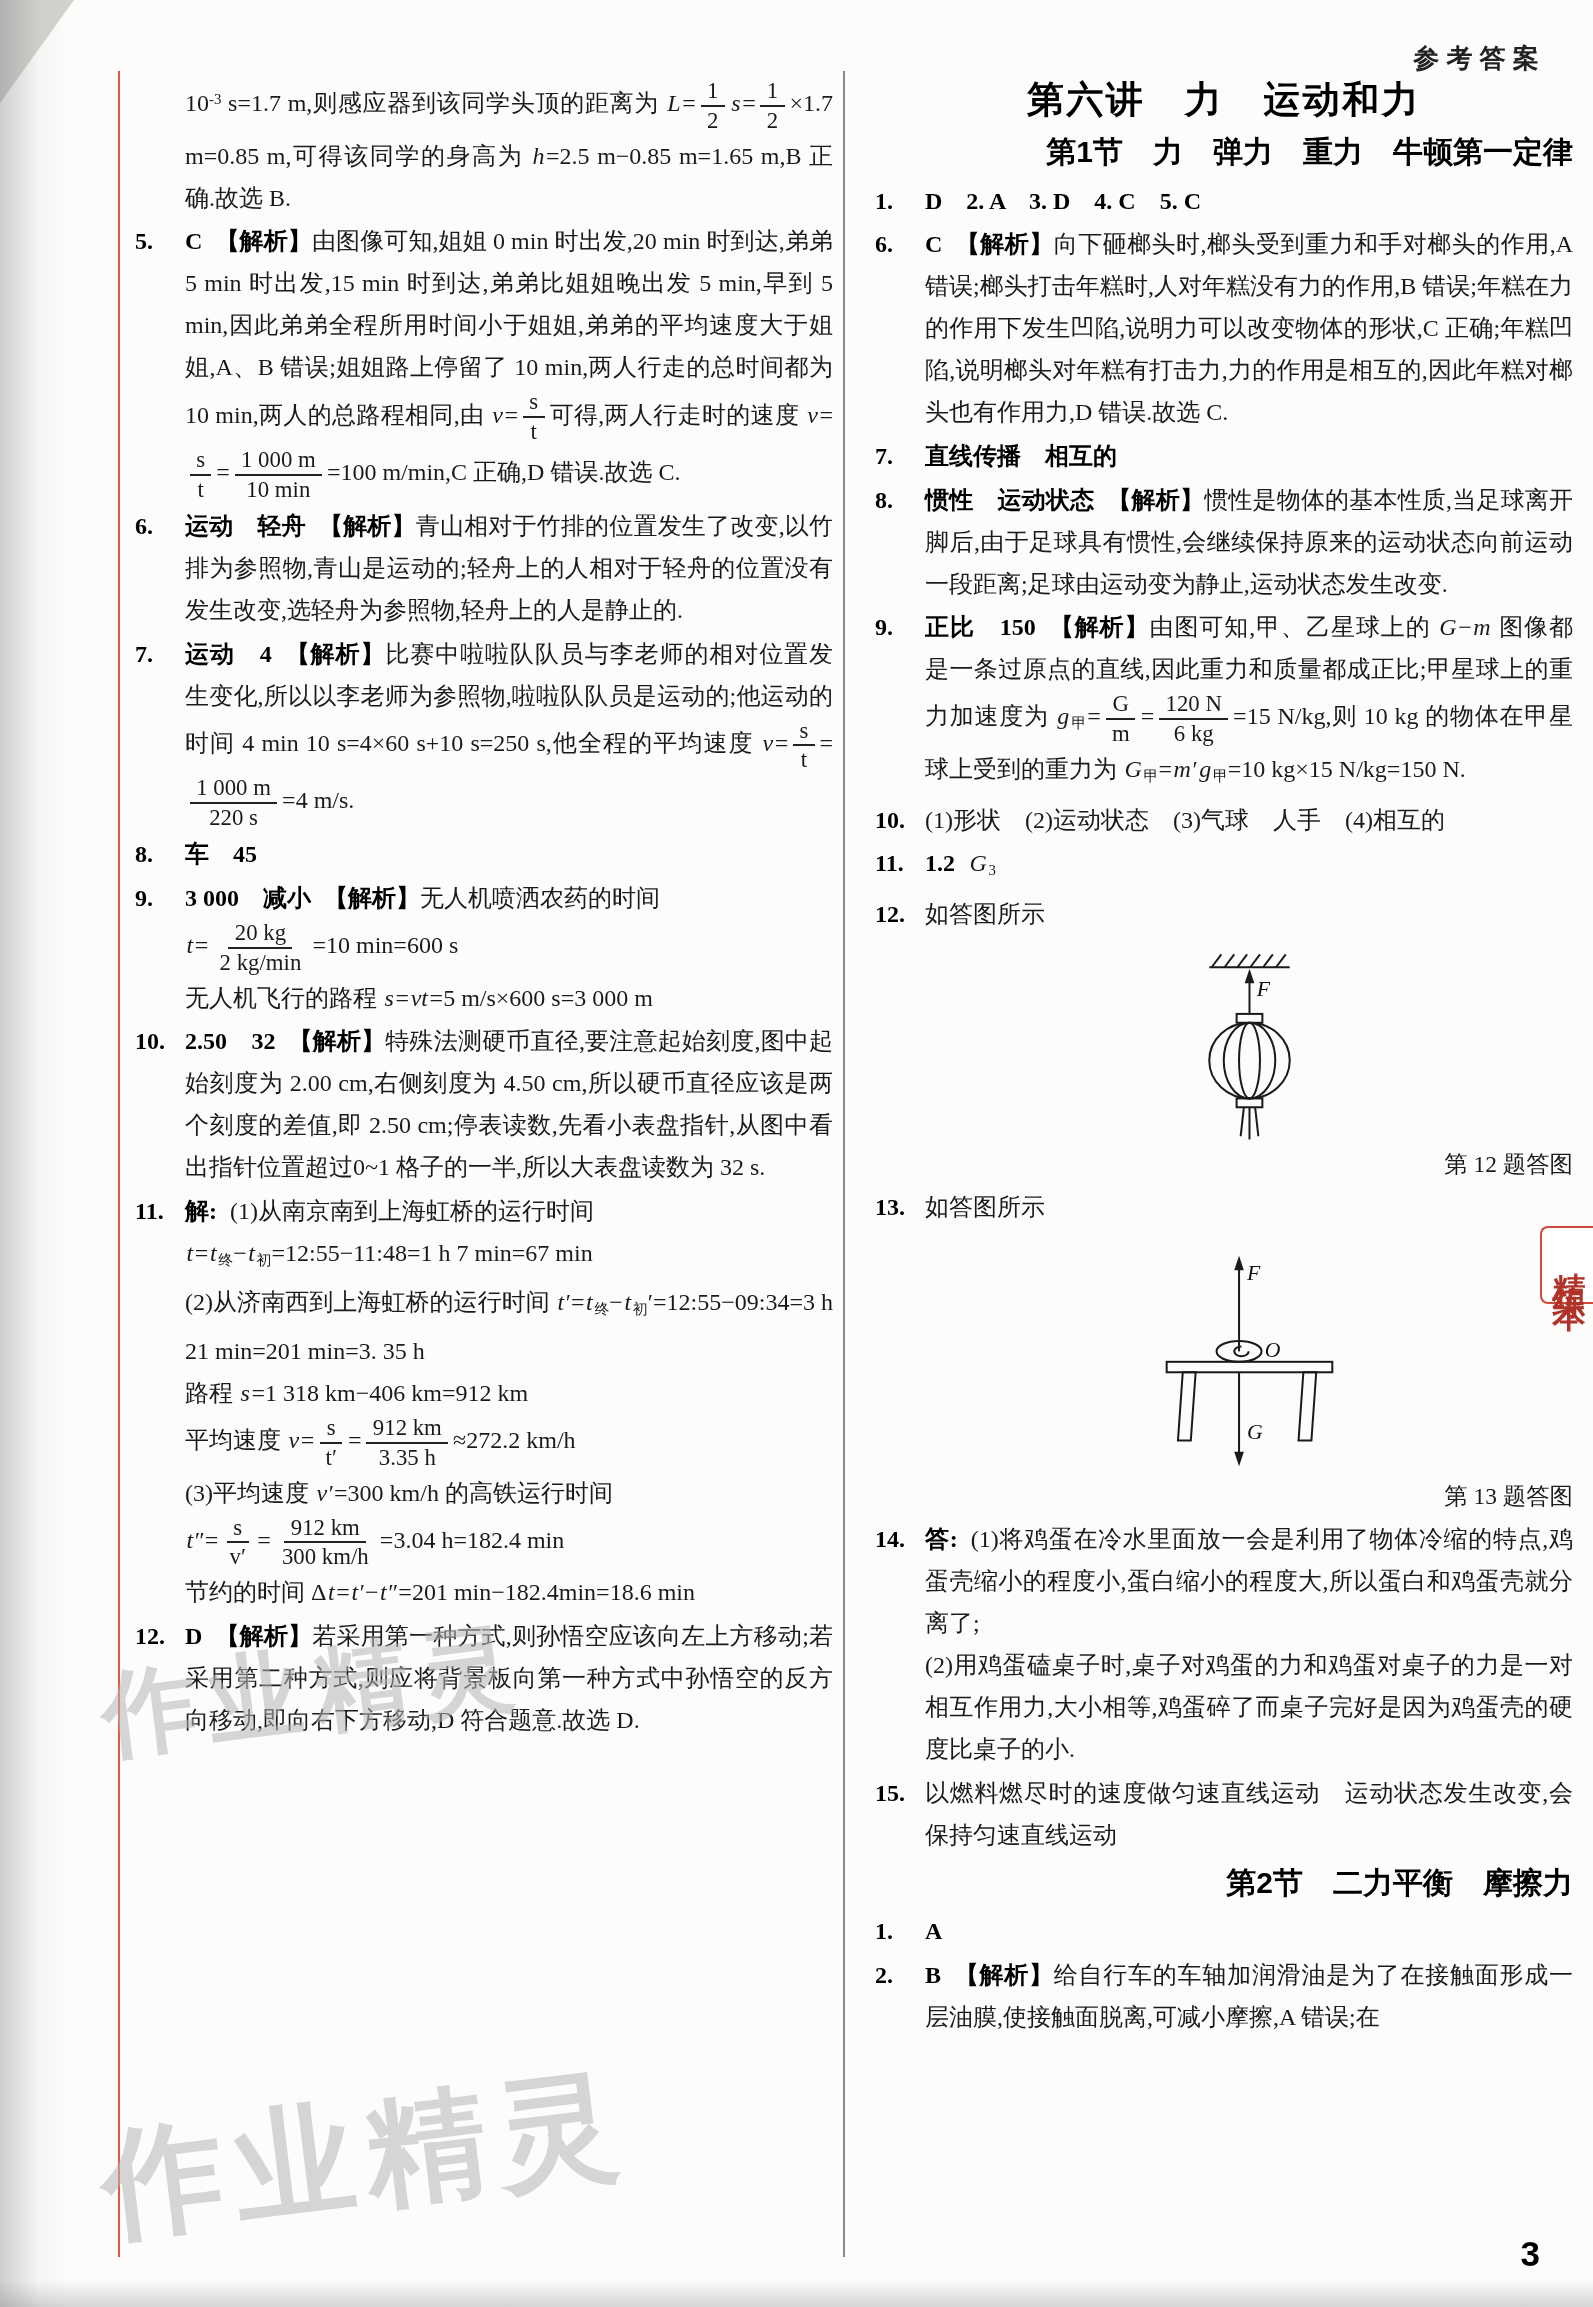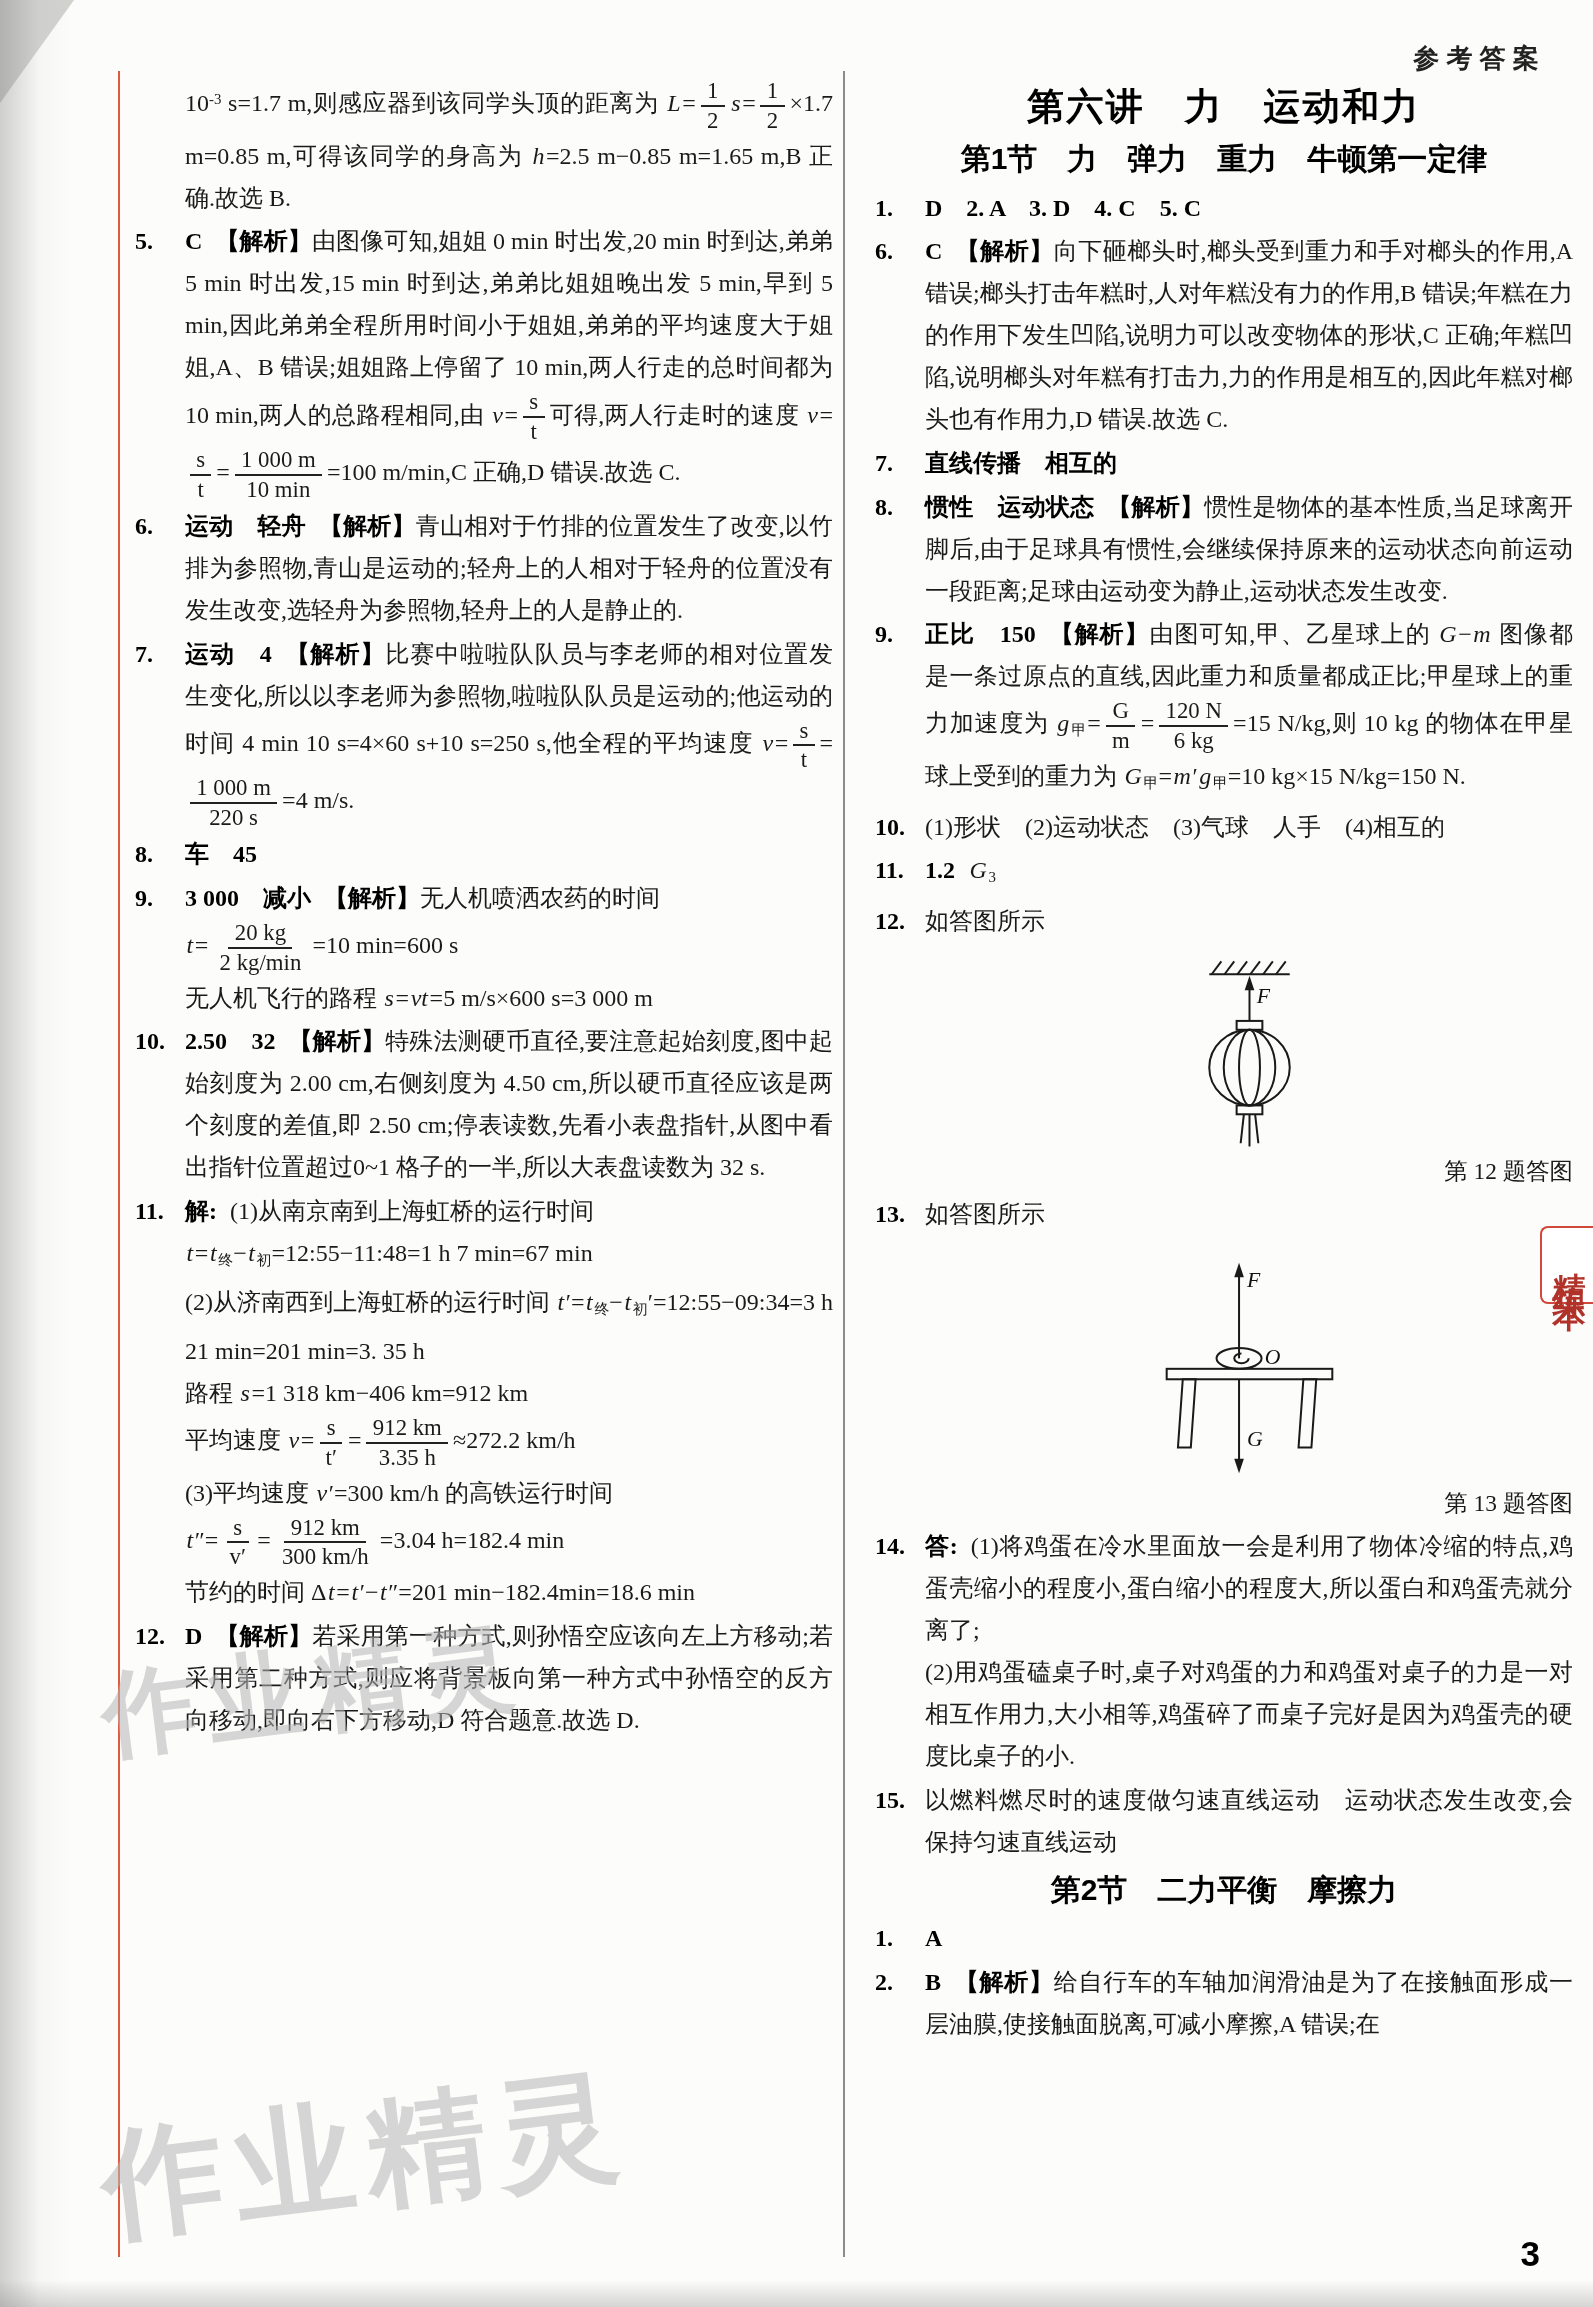--- a/index.html
+++ b/index.html
@@ -12,35 +12,35 @@
   .edge-left{position:absolute;left:0;top:0;width:71px;height:100%;
         background:linear-gradient(90deg,rgba(110,110,110,.32),rgba(190,190,190,.10) 55%,transparent);pointer-events:none}
   .edge-bottom{position:absolute;left:0;bottom:0;width:100%;height:27px;
         background:linear-gradient(0deg,rgba(110,110,110,.28),transparent);pointer-events:none}
   .header{position:absolute;top:37px;right:47px;font-size:26px;font-weight:700;letter-spacing:7.2px;
         color:#222;font-family:"Liberation Sans",sans-serif}
   .rule-left{position:absolute;left:118px;top:71px;height:2186px;width:1.6px;background:#e05a41}
   .rule-center{position:absolute;left:843px;top:71px;height:2186px;width:1.6px;background:#8b8b8b}
   .col{position:absolute;top:77px}
   .col-left{left:135px;width:698px}
-  .col-right{left:875px;width:698px;top:83px}
+  .col-right{left:875px;width:698px;top:76px}
   .block{position:relative;padding-left:50px;margin:0 0 1.6px 0}
   .blk-num{position:absolute;left:0;top:0;font-weight:700;color:#000}
   b{font-weight:700;color:#000}
   .ans{font-weight:700;color:#000;margin-right:13px}
   i.v{font-family:"Liberation Serif",serif;font-style:italic;padding:0 1.6px}
   sub{font-size:.62em;vertical-align:-.28em}
   sup{font-size:.62em;vertical-align:.5em}
   .frac{display:inline-flex;flex-direction:column;align-items:center;vertical-align:middle;
         margin:0 4.8px;line-height:1.22;font-size:.95em;text-align:center}
   .frac .fnum{display:block;padding:0 6.4px;border-bottom:2px solid #222;white-space:nowrap}
   .frac .fden{display:block;padding:0 6.4px;white-space:nowrap}
   .lecture-title{font-size:37px;line-height:48px;text-align:center;font-weight:700;
         font-family:"Liberation Sans",sans-serif;letter-spacing:2.4px;margin:0 0 6.4px 0;color:#000}
-  .section-title{font-size:30px;line-height:43px;text-align:center;font-weight:700;
+  .section-title{font-size:30px;line-height:43px;text-align:right;font-weight:700;
         font-family:"Liberation Sans",sans-serif;margin:4.8px 0 6.4px 0;color:#000}
   .figure{text-align:center;margin:8px 0 3.2px 0;line-height:0}
   .fig-caption{font-size:23.4px;line-height:37px;text-align:right;color:#1a1a1a}
   .svg-var{font-family:"Liberation Serif",serif;font-style:italic;font-size:27px;fill:#111}
   .side-tab{position:absolute;right:0;top:1226px;width:53px;padding:17.7px 0 17.7px 3.2px;background:#fff;
         color:#b03229;font-weight:700;font-size:33px;writing-mode:vertical-rl;text-orientation:upright;
         letter-spacing:13px;border:2.4px solid #d0493a;border-right:none;border-radius:8px 0 0 8px;
         text-align:center;font-family:"Liberation Sans",sans-serif;z-index:5;line-height:47px}
   .watermark{position:absolute;color:#b7b7b7;opacity:.55;font-weight:700;
         font-family:"Liberation Sans",sans-serif;transform:rotate(-7deg);letter-spacing:11.3px;

